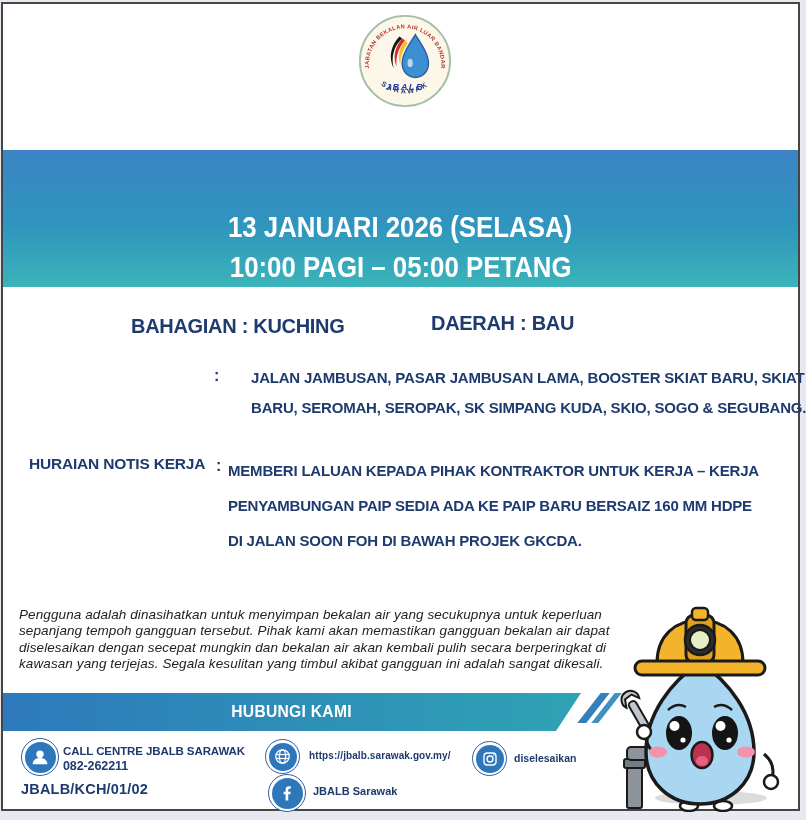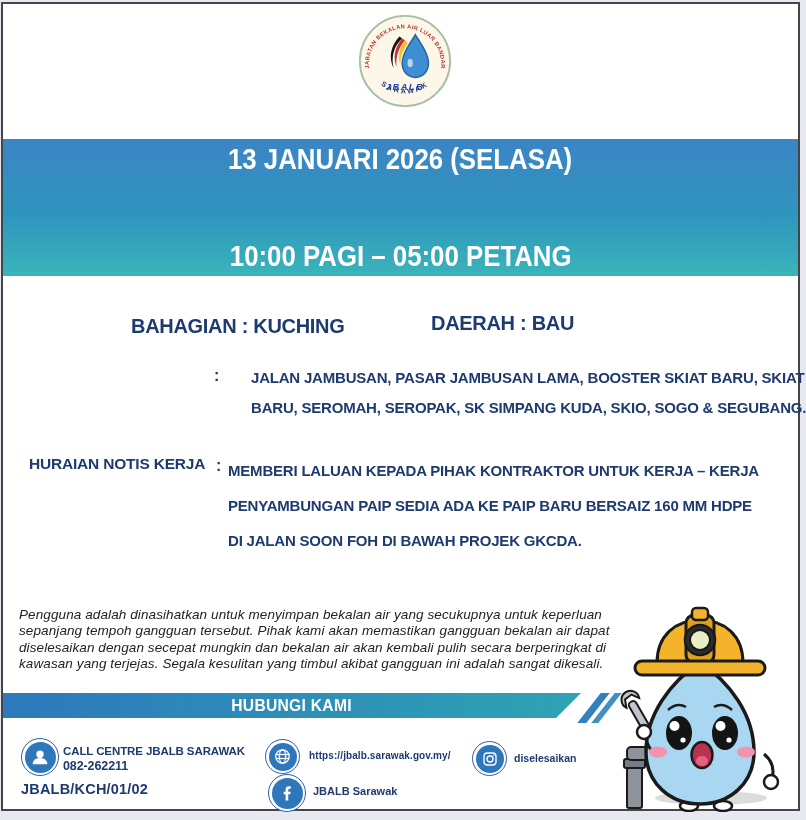--- a/index.html
+++ b/index.html
@@ -6,42 +6,42 @@
   html,body { width:806px; height:820px; }
   body { background:#e7e8f0; position:relative; font-family:"Liberation Sans", sans-serif; overflow:hidden; }
   .page { position:absolute; left:1px; top:2px; width:799px; height:809px; background:#fff; border:2px solid #454545; }
   .abs { position:absolute; }
 
   .logo-wrap { left:355px; top:10px; width:94px; height:94px; }
 
   .title-row { left:0; top:102px; width:795px; text-align:center; white-space:nowrap; }
   .title-text { display:inline-block; font-size:35px; font-weight:bold; color:#21366f; letter-spacing:-0.5px; transform:scaleX(0.87); transform-origin:center; }
 
-  .banner { left:0; top:135px; width:795px; height:137px;
+  .banner { left:0; top:146px; width:795px; height:137px;
     background:linear-gradient(180deg,#3c84c5 0%,#2f95be 55%,#3ab4b9 100%);
-    display:flex; flex-direction:column; align-items:center; justify-content:space-between; }
+    display:flex; flex-direction:column; align-items:center; justify-content:flex-end; }
   .banner-line { display:inline-block; font-size:30px; font-weight:bold; color:#fff; line-height:40px; transform:scaleX(0.86); transform-origin:center; white-space:nowrap; }
 
   .region-label { font-size:20px; font-weight:bold; color:#1e3a6e; letter-spacing:-0.3px; white-space:nowrap; }
   .bahagian { left:128px; top:311px; }
   .daerah { left:428px; top:308px; }
 
   .sec-label { font-size:15.5px; font-weight:bold; color:#1e3a6e; letter-spacing:-0.2px; white-space:nowrap; }
   .sec-colon { font-size:16px; font-weight:bold; color:#1e3a6e; }
   .sec-text { font-size:15px; font-weight:bold; color:#1e3a6e; letter-spacing:-0.2px; white-space:pre; }
   .kawasan-label { left:38px; top:361px; }
   .kawasan-colon { left:211px; top:363px; }
   .kawasan-text { left:224px; top:359px; line-height:30px;margin-left:24px; }
   .huraian-label { left:26px; top:451px; }
   .huraian-colon { left:213px; top:453px; }
   .huraian-text { left:225px; top:449px; line-height:35px; }
 
   .advisory { left:16px; top:603px; font-style:italic; font-size:13.5px; line-height:16.4px; color:#222; white-space:pre; letter-spacing:0.1px; }
 
-  .contact-bar { left:0; top:689px; width:578px; height:25px;
+  .contact-bar { left:0; top:689px; width:578px; height:38px;
     background:linear-gradient(90deg,#2d79bc 0%,#2fa3b4 100%);
     clip-path:polygon(0 0, 100% 0, calc(100% - 25px) 100%, 0 100%);
     display:flex; align-items:center; justify-content:center; }
   .contact-bar-label { display:inline-block; color:#fff; font-weight:bold; font-size:17px; letter-spacing:0.3px; transform:scaleX(0.92); }
   .stripe { top:689px; height:30px; transform:skewX(-38deg); }
   .stripe-1 { left:586px; width:9px; background:#3380bc; }
   .stripe-2 { left:600px; width:7px; background:#4190c4; }
 
   .icon-ring { border:1.3px solid #2f5da8; border-radius:50%; padding:2px; display:flex; align-items:center; justify-content:center; background:#fff; }
   .icon-circle { border-radius:50%; background:#2e77bb; display:flex; align-items:center; justify-content:center; }

